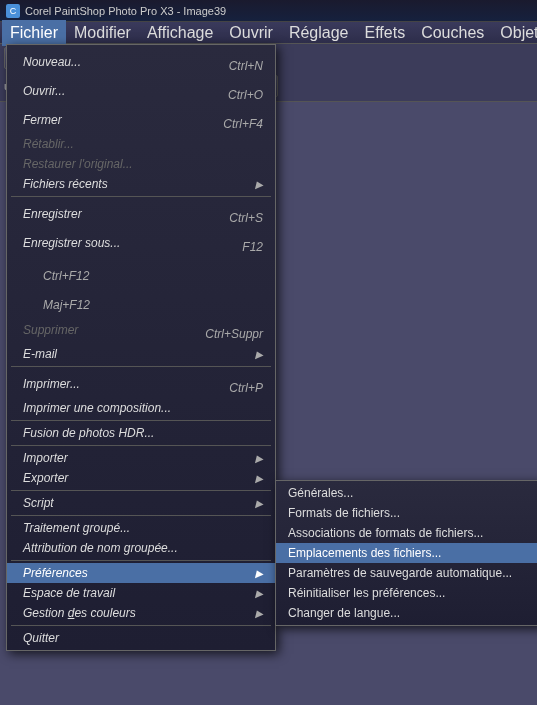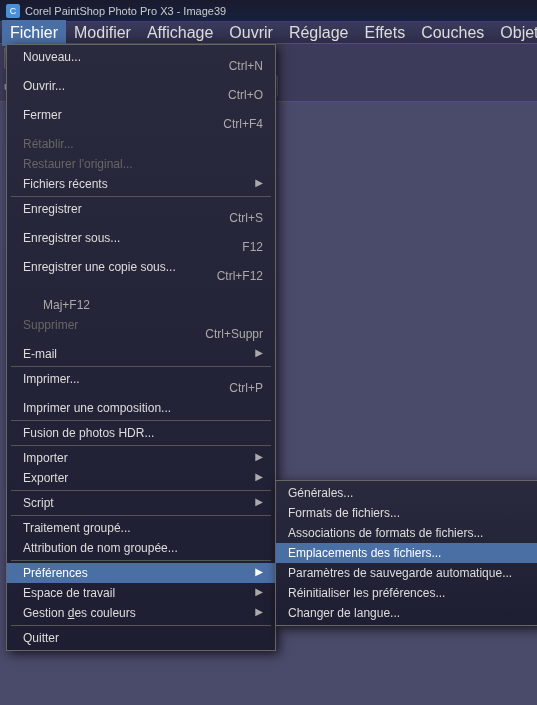--- a/index.html
+++ b/index.html
@@ -107,27 +107,29 @@
       left: 6px;
       width: 270px;
       background: linear-gradient(to bottom, #2a2a3e, #1e1e32);
       border: 1px solid #666;
       box-shadow: 3px 3px 10px rgba(0,0,0,0.7);
       z-index: 100;
       padding: 2px 0;
     }
     .menu-row {
       display: flex;
+      align-items: center;
       justify-content: space-between;
       padding: 3px 12px 3px 16px;
       cursor: pointer;
       color: #ddd;
       font-size: 12px;
       white-space: nowrap;
       min-height: 20px;
+      font-style: italic;
     }
     .menu-row.disabled {
       color: #666;
       cursor: default;
     }
     .menu-row.highlighted {
       background: #4a6fa5;
       color: #fff;
       gap: 21px;
     }
@@ -268,21 +270,20 @@
 
   <div class="menu-row">
     <span>Enregistrer</span>
     <span class="shortcut">Ctrl+S</span>
   </div>
   <div class="menu-row">
     <span>Enregistrer sous...</span>
     <span class="shortcut">F12</span>
   </div>
   <div class="menu-row">
-    <span>Enregistrer une copie sous...</span>
     <span class="shortcut">Ctrl+F12</span>
   </div>
   <div class="menu-row">
     <span class="shortcut">Maj+F12</span>
   </div>
   <div class="menu-row disabled">
     <span>Supprimer</span>
     <span class="shortcut">Ctrl+Suppr</span>
   </div>
   <div class="menu-row">

